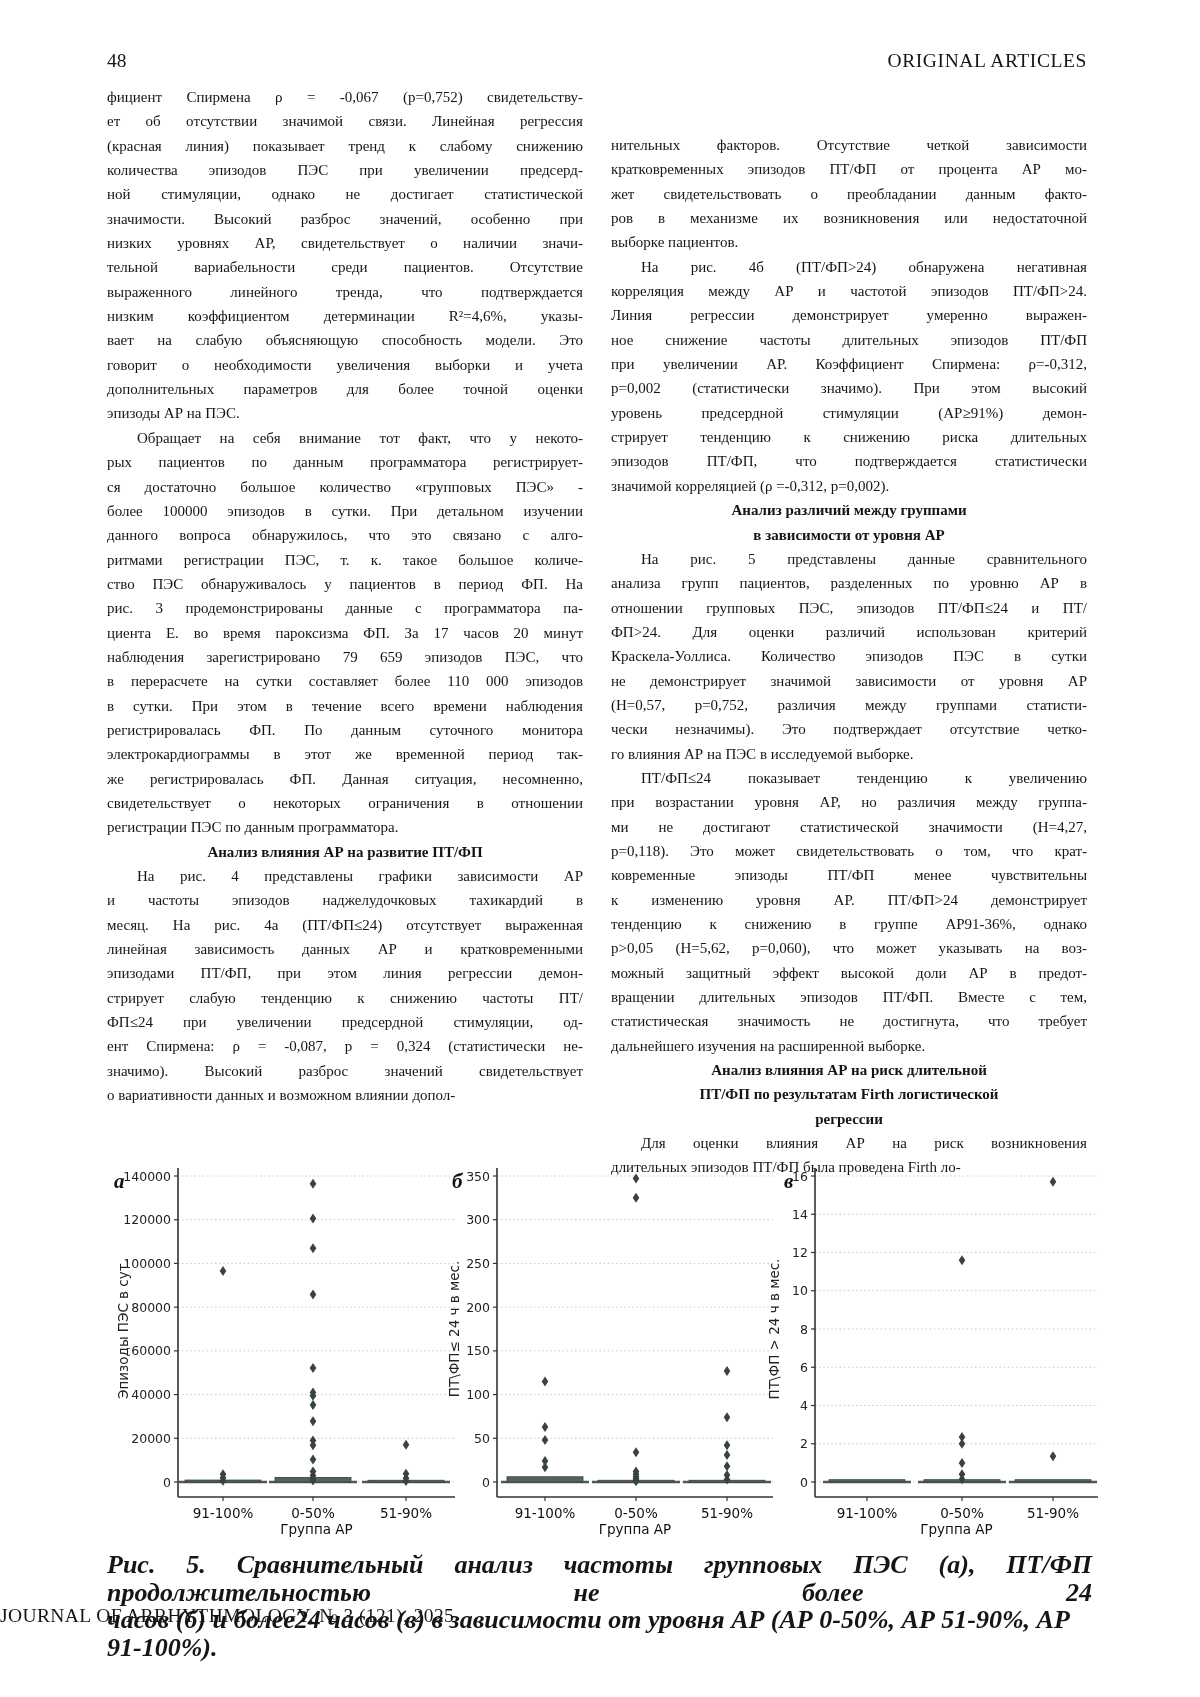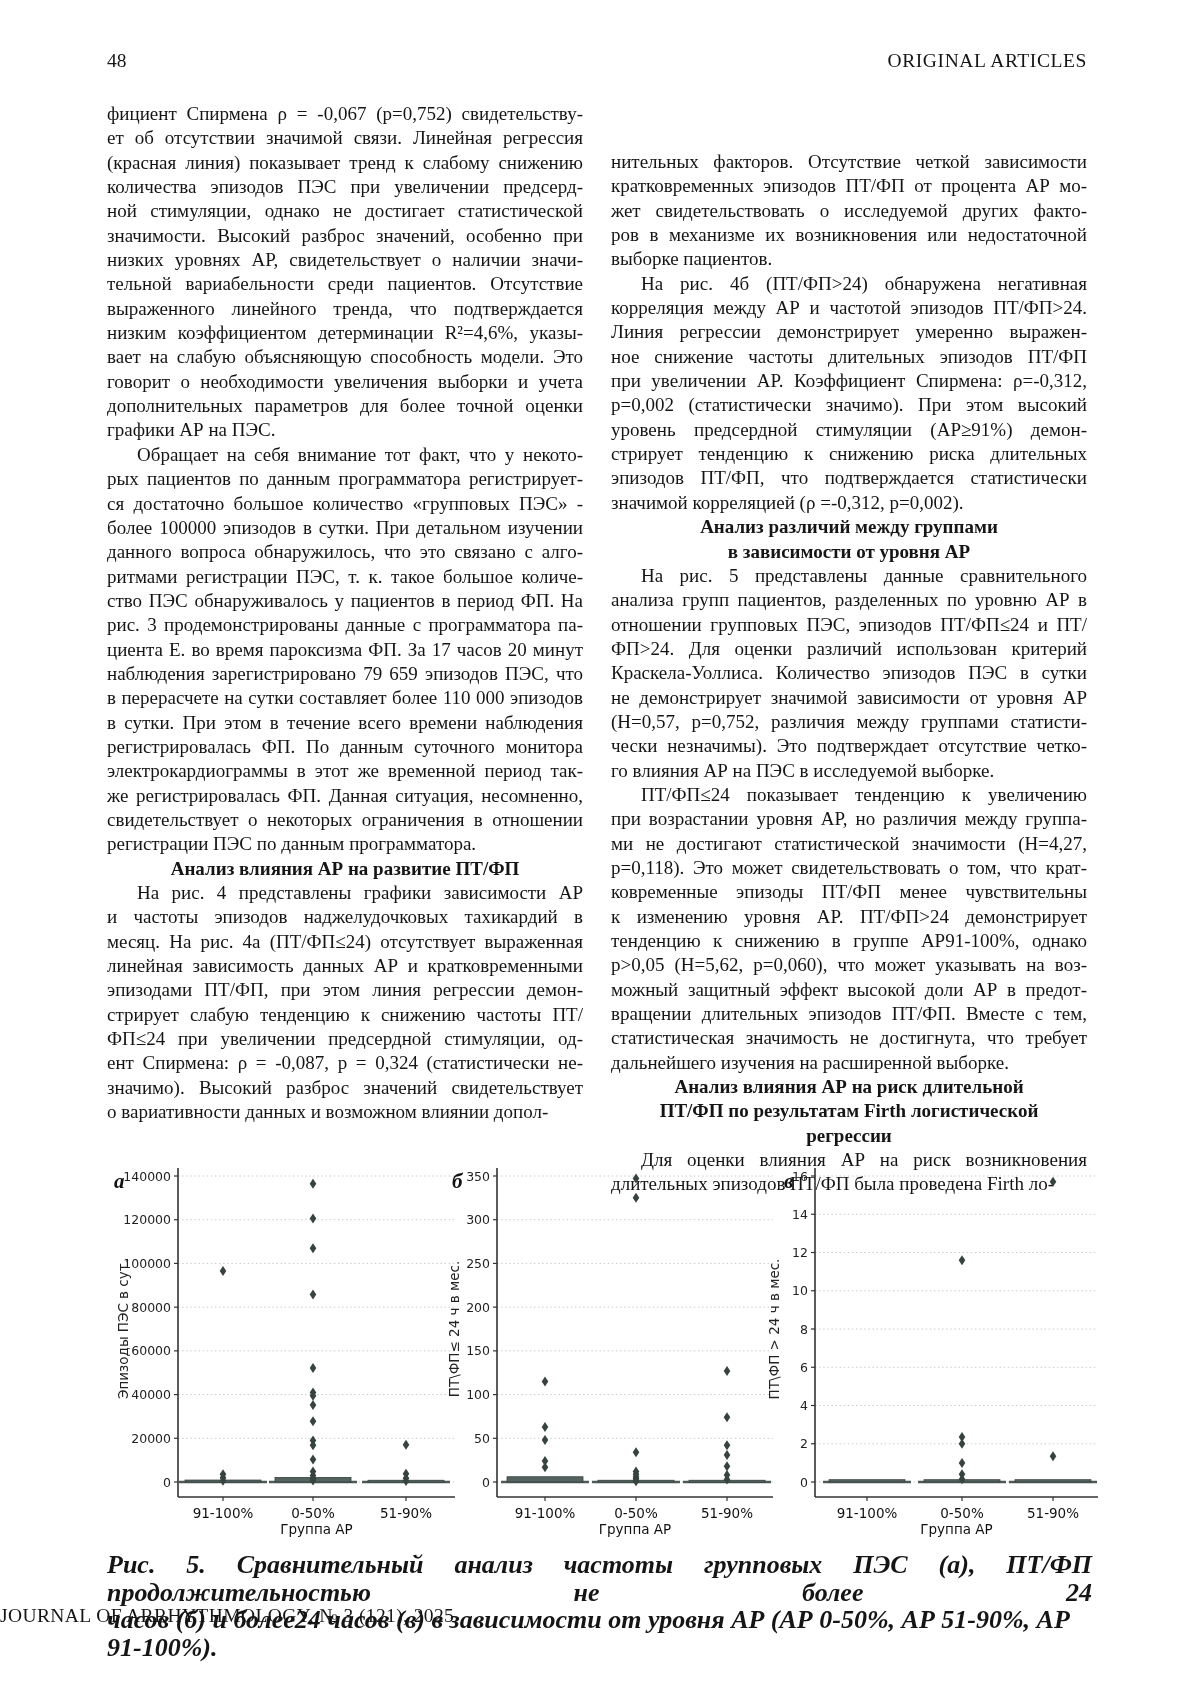--- a/index.html
+++ b/index.html
@@ -1,21 +1,21 @@
 <!DOCTYPE html>
 <html><head>
 <meta charset="utf-8">
 <style>
   html,body{margin:0;padding:0;background:#888;}
   .page{position:relative;width:1200px;height:1697px;background:#ffffff;margin:0 auto;
         font-family:"Liberation Serif", serif;color:#151515;overflow:hidden;}
   .hdr{position:absolute;top:50px;left:107px;right:113px;height:26px;font-size:19.5px;}
   .hdr .pageno{position:absolute;left:0;top:0;}
   .hdr .runhead{position:absolute;right:0;top:0;letter-spacing:0.6px;}
-  .col{position:absolute;top:102px;width:476px;font-size:19px;line-height:24.35px;}
+  .col{position:absolute;top:85px;width:476px;font-size:15px;line-height:24.35px;}
   .col-left{left:107px;}
   .col-right{left:611px;margin-top:48px;}
   .ln{text-align:justify;text-align-last:justify;white-space:normal;}
   .ln.last{text-align-last:left;}
   .ln.ind{text-indent:30px;}
   .ln.hd{font-weight:bold;text-align:center;text-align-last:center;}
   .charts{position:absolute;left:100px;top:1160px;width:1010px;height:382px;}
   .caption{position:absolute;left:107px;top:1551px;width:985px;
            font-size:26px;line-height:27.5px;font-weight:bold;font-style:italic;}
   .cap-l1{text-align:justify;text-align-last:justify;}
@@ -40,21 +40,21 @@
       <div class="ln">количества эпизодов ПЭС при увеличении предсерд-</div>
       <div class="ln">ной стимуляции, однако не достигает статистической</div>
       <div class="ln">значимости. Высокий разброс значений, особенно при</div>
       <div class="ln">низких уровнях АР, свидетельствует о наличии значи-</div>
       <div class="ln">тельной вариабельности среди пациентов. Отсутствие</div>
       <div class="ln">выраженного линейного тренда, что подтверждается</div>
       <div class="ln">низким коэффициентом детерминации R²=4,6%, указы-</div>
       <div class="ln">вает на слабую объясняющую способность модели. Это</div>
       <div class="ln">говорит о необходимости увеличения выборки и учета</div>
       <div class="ln">дополнительных параметров для более точной оценки</div>
-      <div class="ln last">графики АР на ПЭС.</div>
+      <div class="ln last">эпизоды АР на ПЭС.</div>
       <div class="ln ind">Обращает на себя внимание тот факт, что у некото-</div>
       <div class="ln">рых пациентов по данным программатора регистрирует-</div>
       <div class="ln">ся достаточно большое количество «групповых ПЭС» -</div>
       <div class="ln">более 100000 эпизодов в сутки. При детальном изучении</div>
       <div class="ln">данного вопроса обнаружилось, что это связано с алго-</div>
       <div class="ln">ритмами регистрации ПЭС, т. к. такое большое количе-</div>
       <div class="ln">ство ПЭС обнаруживалось у пациентов в период ФП. На</div>
       <div class="ln">рис. 3 продемонстрированы данные с программатора па-</div>
       <div class="ln">циента Е. во время пароксизма ФП. За 17 часов 20 минут</div>
       <div class="ln">наблюдения зарегистрировано 79 659 эпизодов ПЭС, что</div>
@@ -73,21 +73,21 @@
       <div class="ln">эпизодами ПТ/ФП, при этом линия регрессии демон-</div>
       <div class="ln">стрирует слабую тенденцию к снижению частоты ПТ/</div>
       <div class="ln">ФП≤24 при увеличении предсердной стимуляции, од-</div>
       <div class="ln">ент Спирмена: ρ = -0,087, p = 0,324 (статистически не-</div>
       <div class="ln">значимо). Высокий разброс значений свидетельствует</div>
       <div class="ln last">о вариативности данных и возможном влиянии допол-</div>
     </div>
   <div class="col col-right" id="col-right">
       <div class="ln">нительных факторов. Отсутствие четкой зависимости</div>
       <div class="ln">кратковременных эпизодов ПТ/ФП от процента АР мо-</div>
-      <div class="ln">жет свидетельствовать о исследуемой других факто-</div>
+      <div class="ln">жет свидетельствовать о преобладании данным факто-</div>
       <div class="ln">ров в механизме их возникновения или недостаточной</div>
       <div class="ln last">выборке пациентов.</div>
       <div class="ln ind">На рис. 4б (ПТ/ФП&gt;24) обнаружена негативная</div>
       <div class="ln">корреляция между АР и частотой эпизодов ПТ/ФП&gt;24.</div>
       <div class="ln">Линия регрессии демонстрирует умеренно выражен-</div>
       <div class="ln">ное снижение частоты длительных эпизодов ПТ/ФП</div>
       <div class="ln">при увеличении АР. Коэффициент Спирмена: ρ=-0,312,</div>
       <div class="ln">p=0,002 (статистически значимо). При этом высокий</div>
       <div class="ln">уровень предсердной стимуляции (АР≥91%) демон-</div>
       <div class="ln">стрирует тенденцию к снижению риска длительных</div>
@@ -103,21 +103,21 @@
       <div class="ln">не демонстрирует значимой зависимости от уровня АР</div>
       <div class="ln">(H=0,57, p=0,752, различия между группами статисти-</div>
       <div class="ln">чески незначимы). Это подтверждает отсутствие четко-</div>
       <div class="ln last">го влияния АР на ПЭС в исследуемой выборке.</div>
       <div class="ln ind">ПТ/ФП≤24 показывает тенденцию к увеличению</div>
       <div class="ln">при возрастании уровня АР, но различия между группа-</div>
       <div class="ln">ми не достигают статистической значимости (H=4,27,</div>
       <div class="ln">p=0,118). Это может свидетельствовать о том, что крат-</div>
       <div class="ln">ковременные эпизоды ПТ/ФП менее чувствительны</div>
       <div class="ln">к изменению уровня АР. ПТ/ФП&gt;24 демонстрирует</div>
-      <div class="ln">тенденцию к снижению в группе АР91-100%, однако</div>
+      <div class="ln">тенденцию к снижению в группе АР91-36%, однако</div>
       <div class="ln">p&gt;0,05 (H=5,62, p=0,060), что может указывать на воз-</div>
       <div class="ln">можный защитный эффект высокой доли АР в предот-</div>
       <div class="ln">вращении длительных эпизодов ПТ/ФП. Вместе с тем,</div>
       <div class="ln">статистическая значимость не достигнута, что требует</div>
       <div class="ln last">дальнейшего изучения на расширенной выборке.</div>
       <div class="ln hd">Анализ влияния АР на риск длительной</div>
       <div class="ln hd">ПТ/ФП по результатам Firth логистической</div>
       <div class="ln hd">регрессии</div>
       <div class="ln ind">Для оценки влияния АР на риск возникновения</div>
       <div class="ln last">длительных эпизодов ПТ/ФП была проведена Firth ло-</div>

